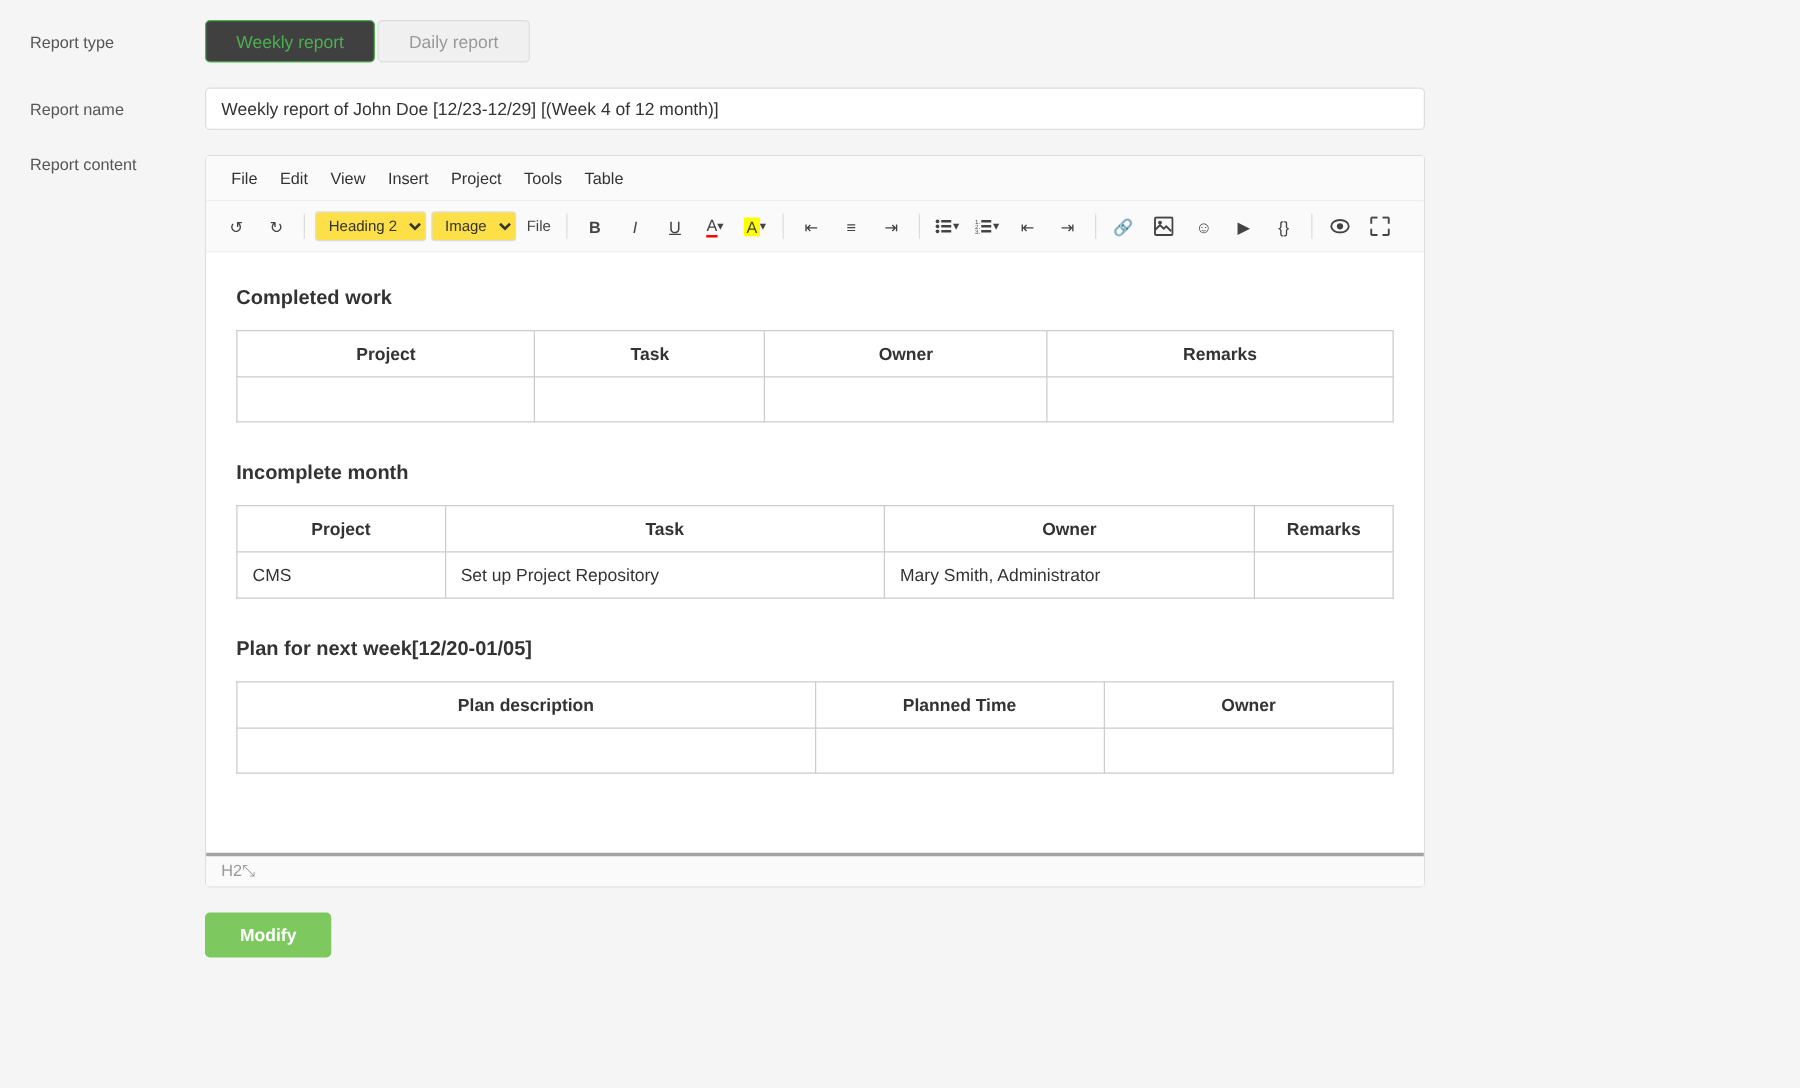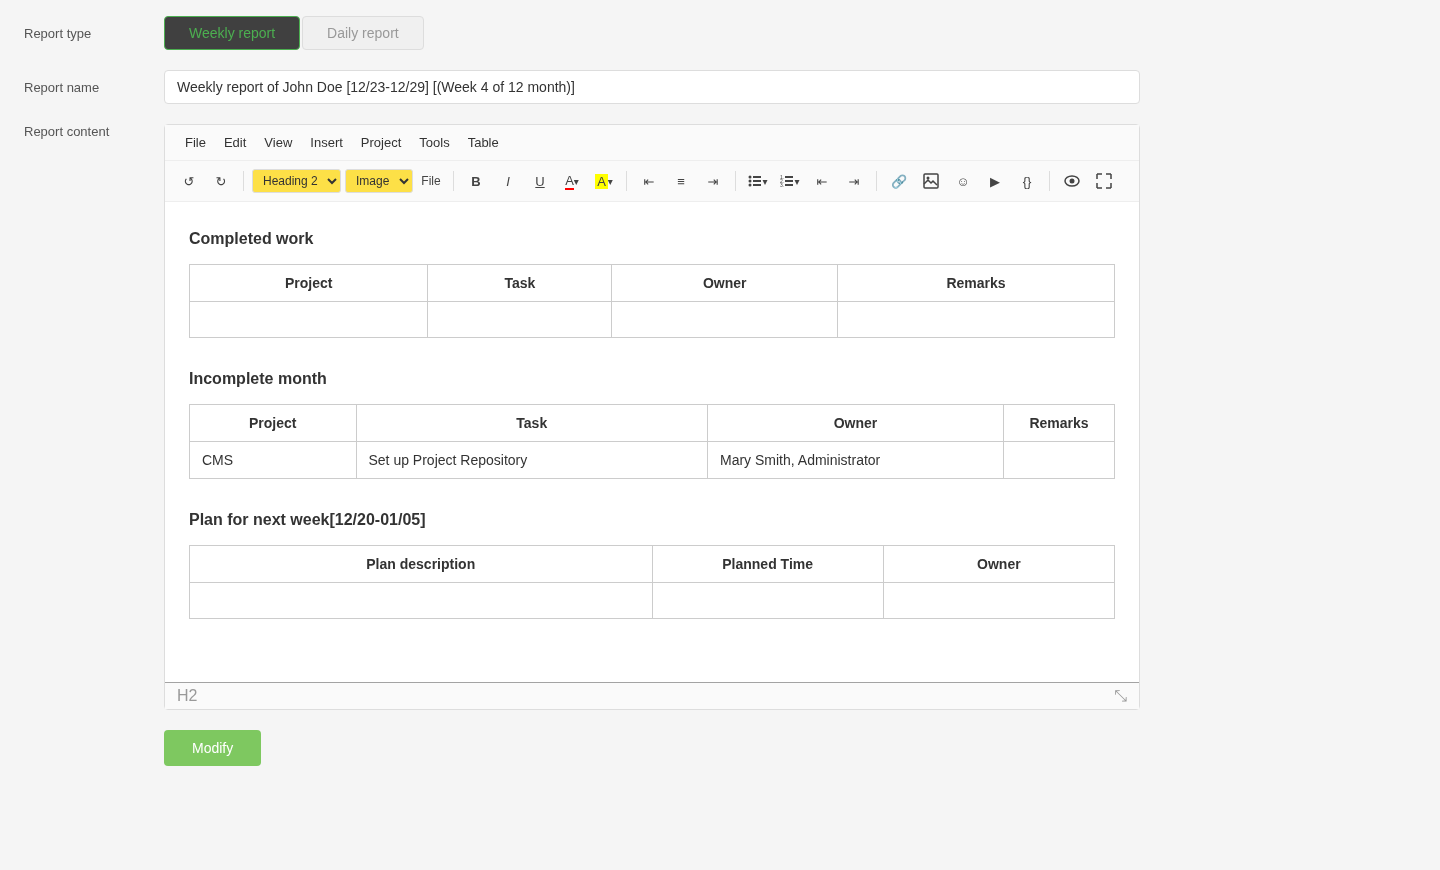--- a/index.html
+++ b/index.html
@@ -50,24 +50,24 @@
 
     
     .content-table { width: 100%; border-collapse: collapse; margin-bottom: 24px; }
     .content-table th { border: 1px solid #ccc; padding: 10px 12px; text-align: center; font-weight: 600; background: #fff; font-size: 14px; }
     .content-table td { border: 1px solid #ccc; padding: 10px 12px; text-align: left; font-size: 14px; }
     .content-table tbody tr td { height: 36px; }
 
     .section-gap { margin-bottom: 32px; }
 
     
-    .editor-statusbar { padding: 4px 12px; background: #fafafa; border-top: 1px solid #a3a3a3; font-size: 16px; color: #999; display: flex; justify-content: space-between; }
-
-    
-    .modify-btn { padding: 10px 28px; background: #7ec860; color: #fff; border: none; border-radius: 4px; font-size: 14px; cursor: pointer; font-weight: 400; }
+    .editor-statusbar { padding: 4px 12px; background: #fafafa; border-top: 3px solid #a3a3a3; font-size: 13px; color: #999; display: flex; }
+
+    
+    .modify-btn { padding: 10px 28px; background: #7ec860; color: #fff; border: none; border-radius: 4px; font-size: 14px; cursor: pointer; font-weight: 700; }
 
     
     .editor-content::-webkit-scrollbar { width: 6px; }
     .editor-content::-webkit-scrollbar-track { background: #f1f1f1; }
     .editor-content::-webkit-scrollbar-thumb { background: #ccc; border-radius: 3px; }
   </style>
 </head>
 <body>
 
 <div class="page-wrapper">

